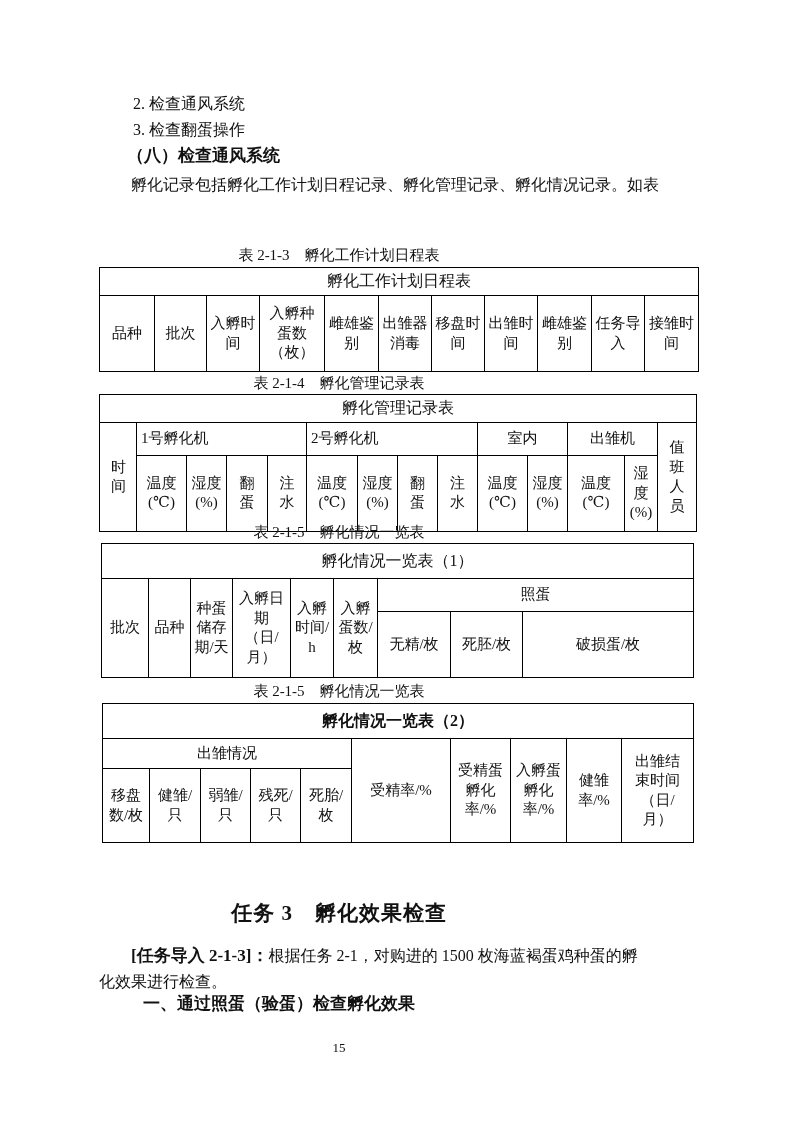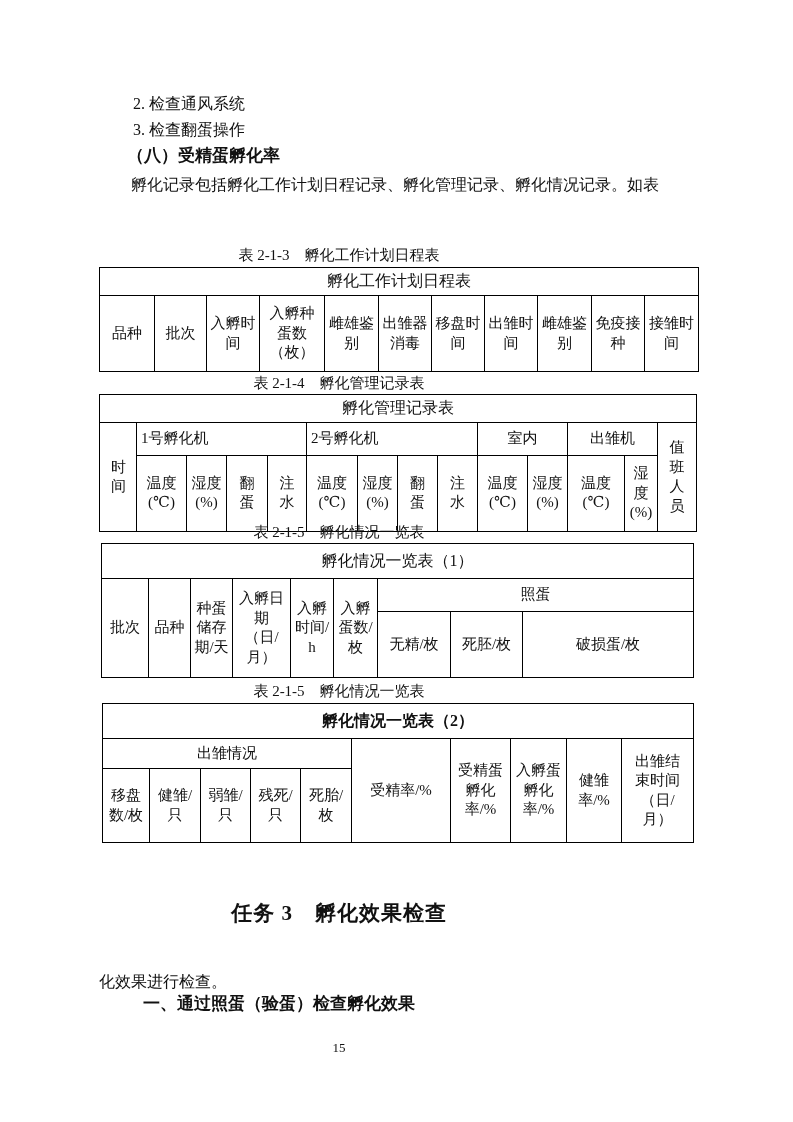--- a/index.html
+++ b/index.html
@@ -28,21 +28,21 @@
   td.v  { padding:15px 11px; }   
   td.p6 { padding:1px 6px; }
 </style>
 </head>
 <body>
 
 <div class="page">
 
   <div class="abs txt" style="left:133px; top:93px;">2. 检查通风系统</div>
   <div class="abs txt" style="left:133px; top:119px;">3. 检查翻蛋操作</div>
-  <div class="abs h17" style="left:127px; top:144px;">（八）受精蛋孵化率</div>
+  <div class="abs h17" style="left:127px; top:144px;">（八）检查通风系统</div>
   <div class="abs txt" style="left:131px; top:174px;">孵化记录包括孵化工作计划日程记录、孵化管理记录、孵化情况记录。如表</div>
 
   <div class="abs caption center-line" style="top:246px;">表 2-1-3　孵化工作计划日程表</div>
   <table class="abs" style="left:99px; top:267px; width:599px;">
     <colgroup>
       <col style="width:55px">
         <col style="width:52px">
         <col style="width:53px">
         <col style="width:65px">
       <col style="width:54px">
@@ -60,21 +60,21 @@
     <tr style="height:76px;">
       <td>品种</td>
       <td>批次</td>
       <td>入孵时间</td>
       <td class="p6">入孵种蛋数（枚）</td>
       <td>雌雄鉴别</td>
       <td>出雏器消毒</td>
       <td>移盘时间</td>
       <td>出雏时间</td>
       <td>雌雄鉴别</td>
-      <td>免疫接种</td>
+      <td>任务导入</td>
       <td>接雏时间</td>
     </tr>
   </tbody>
     </table>
 
   <div class="abs caption center-line" style="top:374px;">表 2-1-4　孵化管理记录表</div>
   <table class="abs" style="left:99px; top:394px; width:597px;">
     <colgroup>
       <col style="width:37px">
         <col style="width:50px">
@@ -185,19 +185,22 @@
       <td>健雏/只</td>
       <td>弱雏/只</td>
       <td>残死/只</td>
       <td>死胎/枚</td>
     </tr>
   </tbody>
     </table>
 
   <div class="abs h1 center-line" style="top:899px;">任务 3　孵化效果检查</div>
 
+  <div class="abs txt" style="left:131px; top:945px;">
+    <span class="b" style="font-size:17px;">[任务导入 2-1-3]：</span><span>根据任务 2-1，对购进的 1500 枚海蓝褐蛋鸡种蛋的孵</span>
+  </div>
   <div class="abs txt" style="left:99px; top:971px;">化效果进行检查。</div>
 
   <div class="abs h17" style="left:143px; top:992px;">一、通过照蛋（验蛋）检查孵化效果</div>
 
   <div class="abs pagenum center-line" style="top:1040px;">15</div>
 
 </div>
 
 </body></html>

